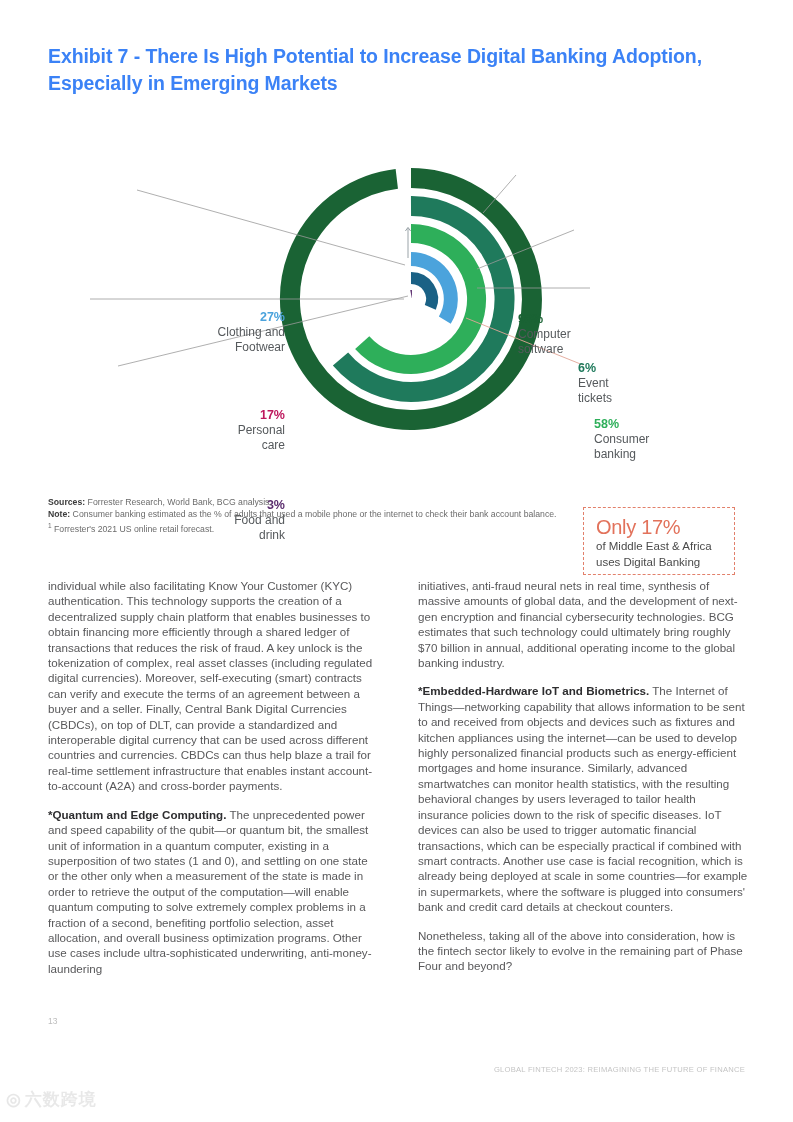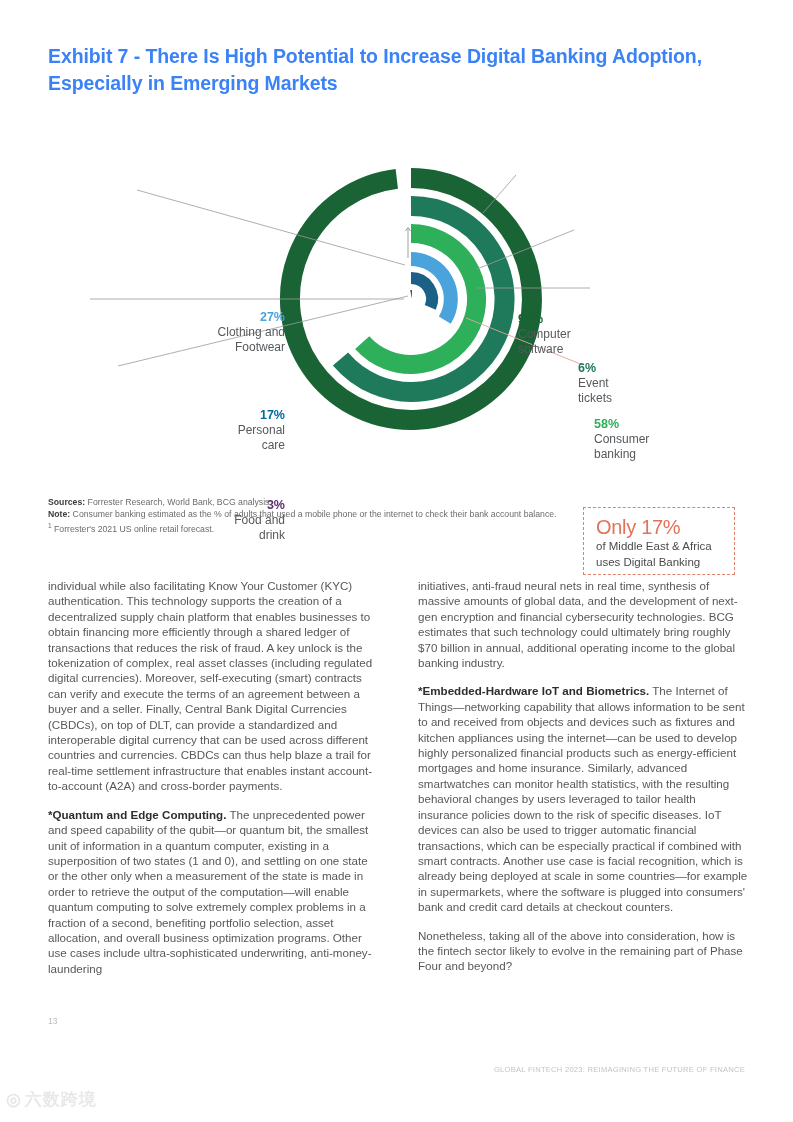--- a/index.html
+++ b/index.html
@@ -39,21 +39,21 @@
   .lbl-personal {left:150px;top:258px;width:135px;}
   .lbl-food     {left:150px;top:348px;width:135px;}
   .lbl-software {left:518px;top:162px;width:150px;}
   .lbl-event    {left:578px;top:211px;width:150px;}
   .lbl-consumer {left:594px;top:267px;width:150px;}
 
   .c-darkgreen{color:#1A6334;}
   .c-teal{color:#1F7A5C;}
   .c-green{color:#2EAF5A;}
   .c-ltblue{color:#4BA3DC;}
-  .c-dkblue{color:#0369a1;}
+  .c-dkblue{color:#be185d;}
   .c-purple{color:#5B2D6E;}
 
   
   .callout{
     position:absolute;left:583px;top:357px;width:152px;height:68px;
     border:1.4px dashed #E2806B;background:#ffffff;
     padding:8px 10px 8px 12px;box-sizing:border-box;
   }
   .callout .big{
     font-size:20px;font-weight:400;color:#E2725B;line-height:22px;

